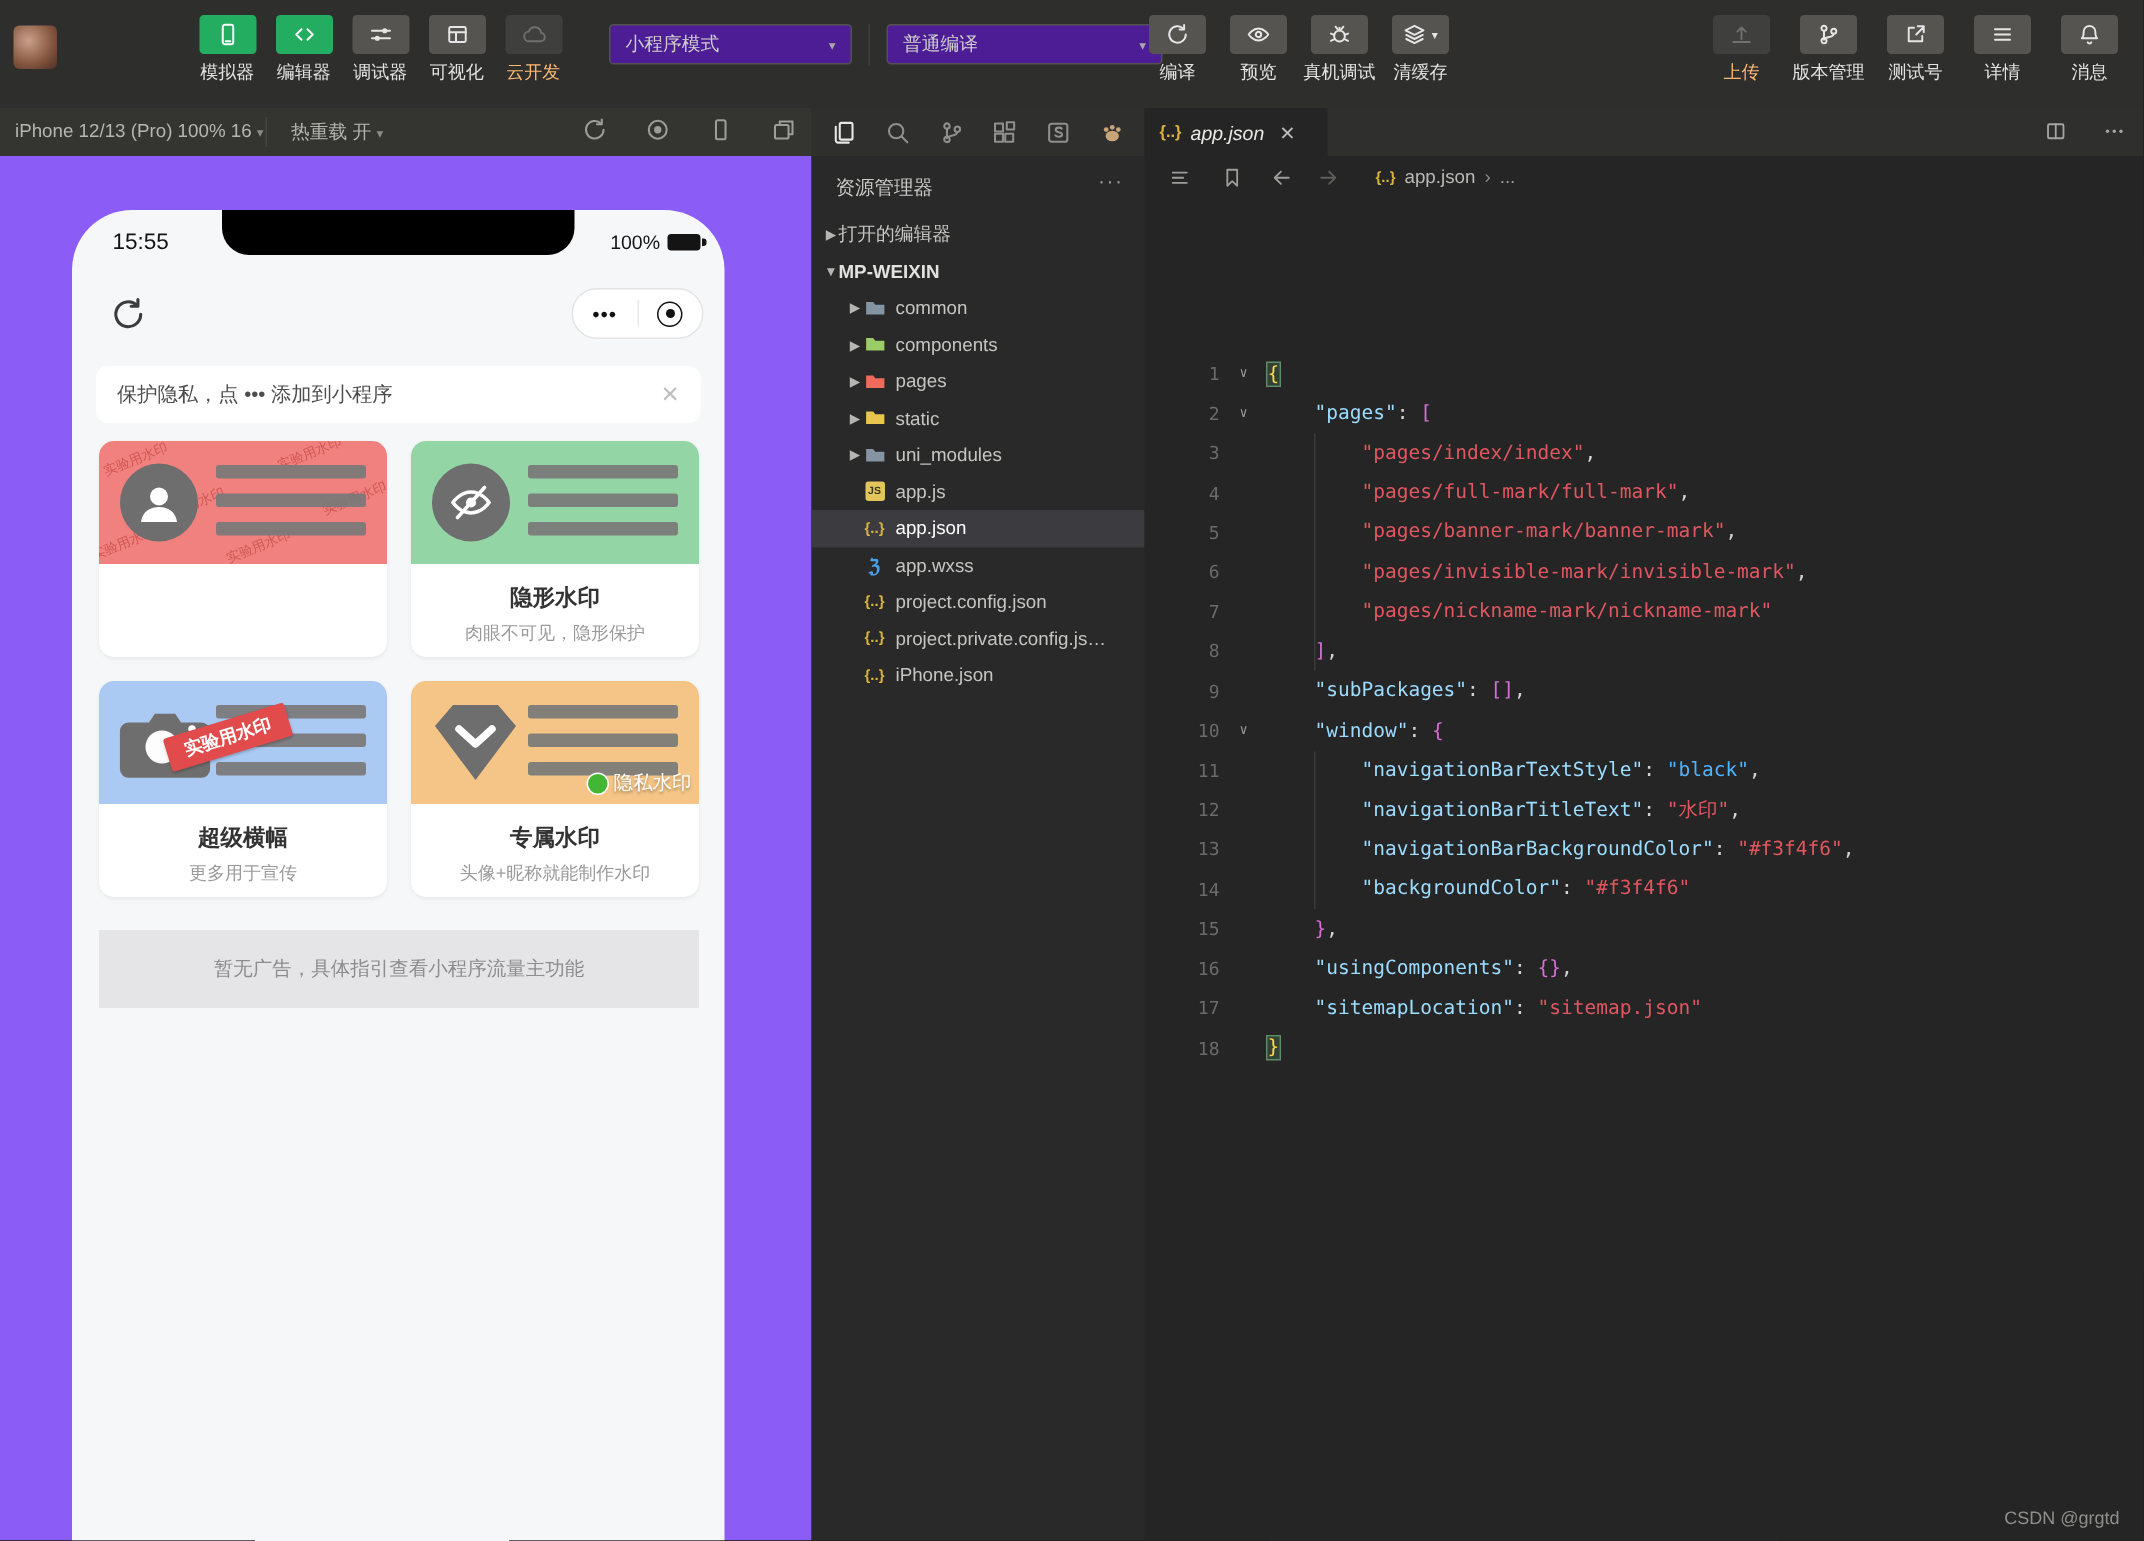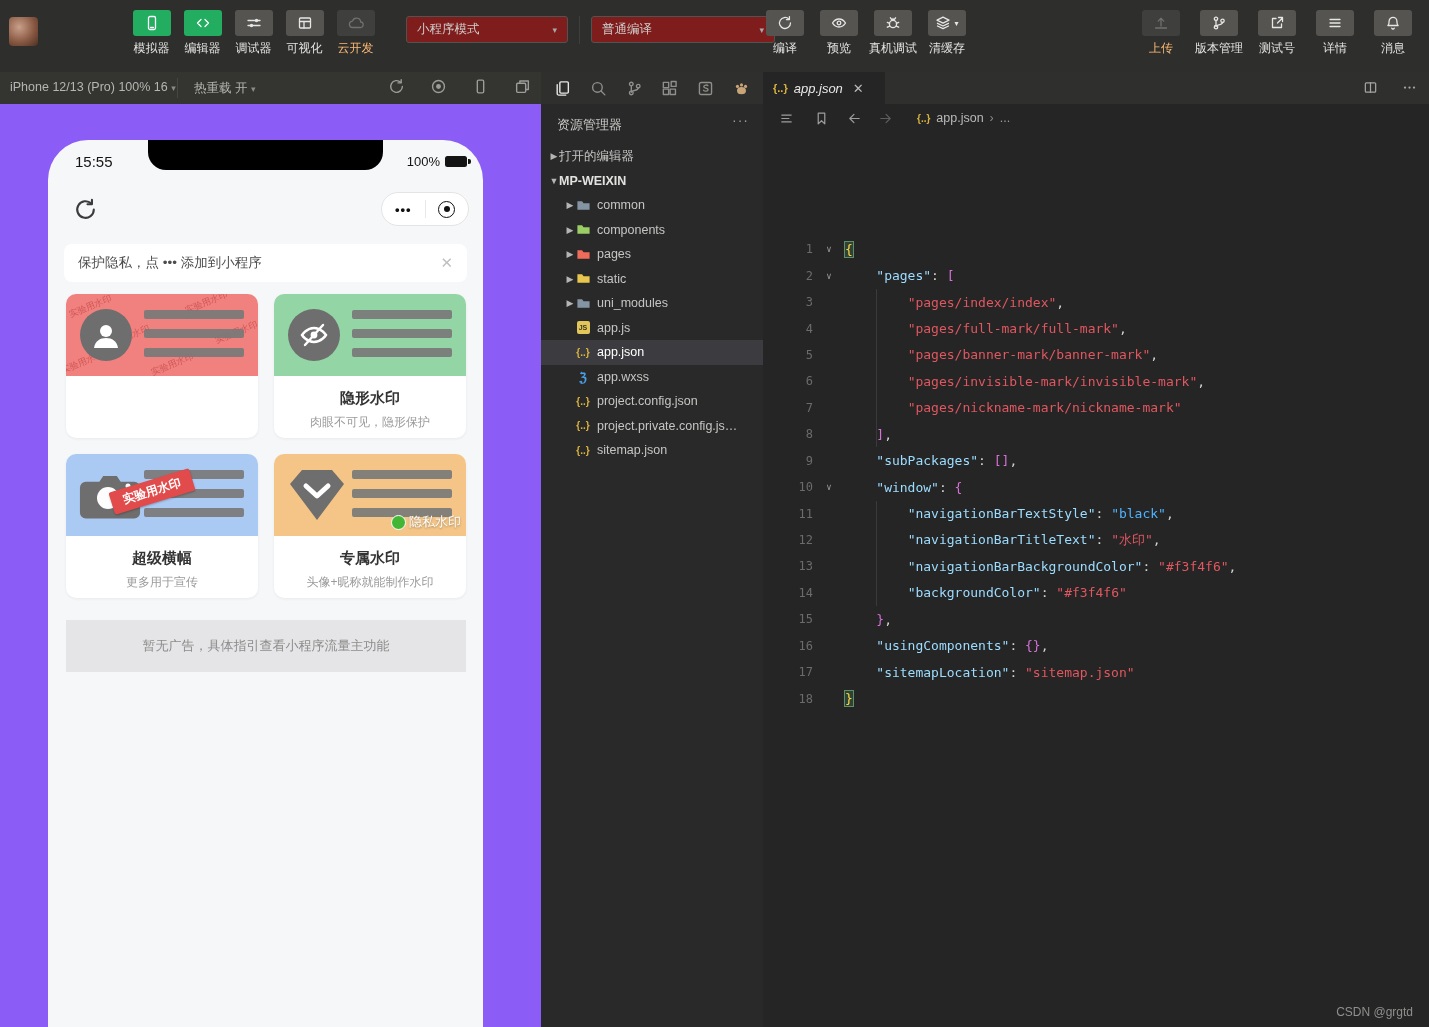--- a/index.html
+++ b/index.html
@@ -12,21 +12,21 @@
   .avatar{position:absolute;left:9px;top:17px;width:29px;height:29px;border-radius:4px;
           background:radial-gradient(circle at 35% 35%,#c9a08a,#8a5a44 55%,#4c2f22);}
   .tb-group{position:absolute;top:10px;display:flex;}
   .tbtn{width:51px;display:flex;flex-direction:column;align-items:center;cursor:pointer;}
   .tbtn .ibox{width:38px;height:26px;border-radius:3px;background:#555450;display:flex;
               align-items:center;justify-content:center;color:#e6e6e6;}
   .tbtn.active .ibox{background:var(--accent,#23ad60);color:#fff;}
   .tbtn.disabled .ibox{background:#3f3f3d;color:#70706e;}
   .tbtn .lbl{margin-top:4px;font-size:12px;color:#e3e3e1;white-space:nowrap;}
   .tbtn.disabled .lbl{color:#fdba74;}
-  .dropdown{position:absolute;top:16px;height:27px;background:#7f1d1d;border:1px solid #525250;
+  .dropdown{position:absolute;top:16px;height:27px;background:#4c1d95;border:1px solid #525250;
             border-radius:3px;color:#cfcfcd;font-size:12.5px;display:flex;align-items:center;
             padding:0 10px;cursor:pointer;}
   .dropdown .caret{margin-left:auto;font-size:9px;color:#a8a8a6;}
   .vsep{position:absolute;top:16px;width:1px;height:28px;background:#3e3e3c;}
   
   .simbar{position:absolute;left:0;top:72px;width:541px;height:32px;background:#343431;
           font-size:12.5px;color:#b5b5b3;}
   .simbar .dev{position:absolute;left:10px;top:8px;cursor:pointer;}
   .simbar .hot{position:absolute;left:194px;top:8px;cursor:pointer;}
   .simbar .sep{position:absolute;left:177px;top:6px;width:1px;height:20px;background:#454542;}
@@ -573,21 +573,21 @@
         <div class="trow">
           <span style="width:24px"></span>
           <span class="arr"></span>
           <span class="fic jsonglyph">{..}</span>
           <span>project.private.config.js…</span>
         </div>
         <div class="trow">
           <span style="width:24px"></span>
           <span class="arr"></span>
           <span class="fic jsonglyph">{..}</span>
-          <span>sitemap.json</span>
+          <span>iPhone.json</span>
         </div>
       </div>
   </div>
 
   <div class="editor">
     <div class="crumbbar">
       <span class="cic" id="ic-outline">
           <svg width="15" height="15" viewBox="0 0 16 16" fill="none" stroke="currentColor" stroke-width="1.3" stroke-linecap="round" stroke-linejoin="round">
             <path d="M3 4.3h10M3 8h7.5M3 11.7h10"></path>
           </svg>

